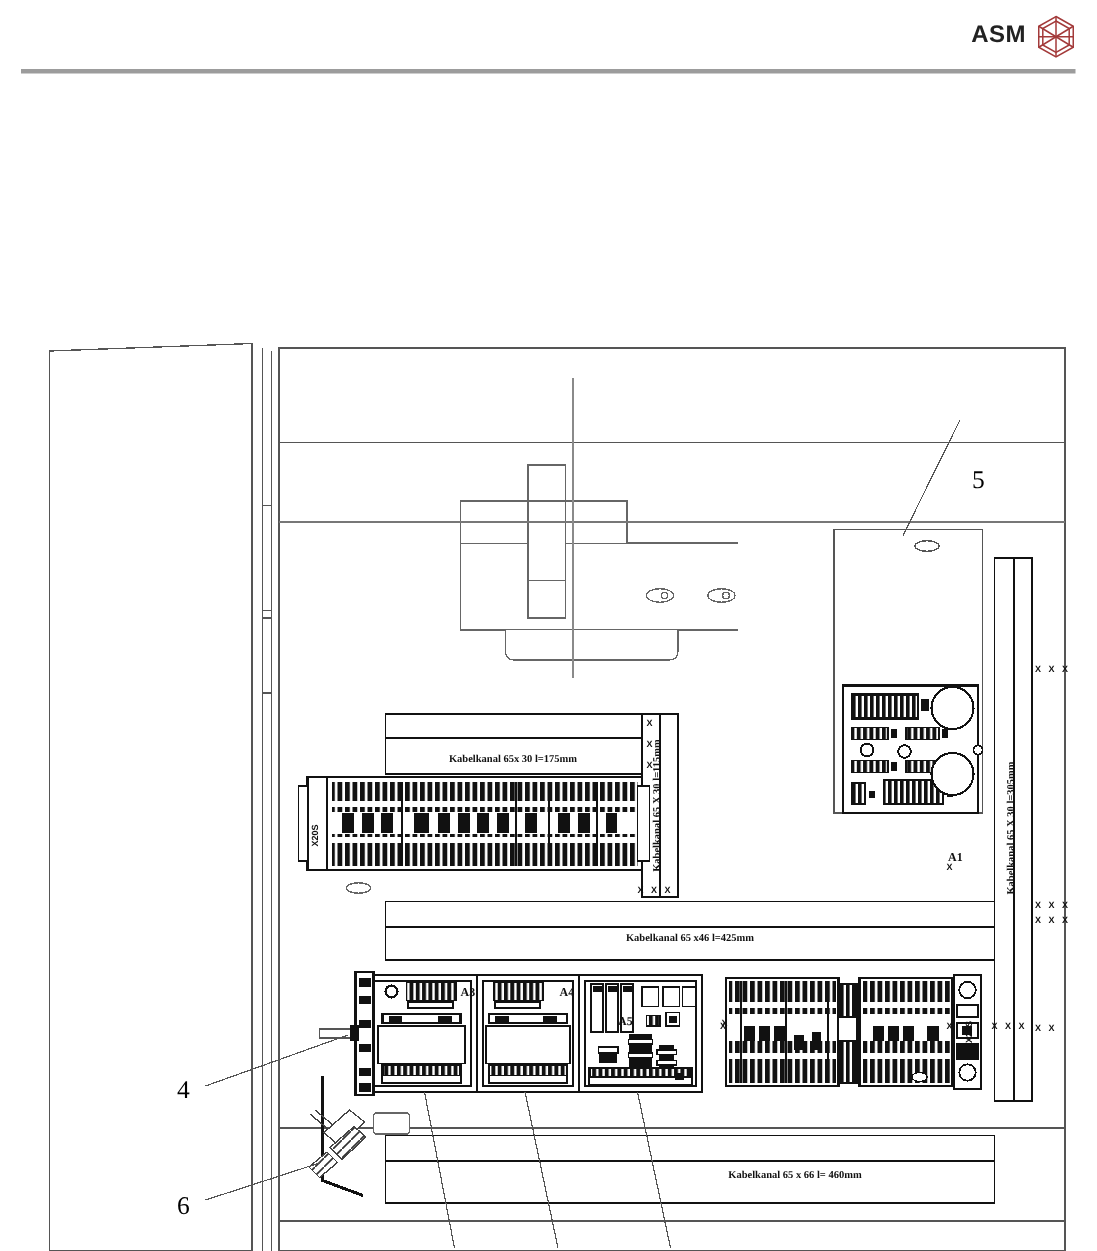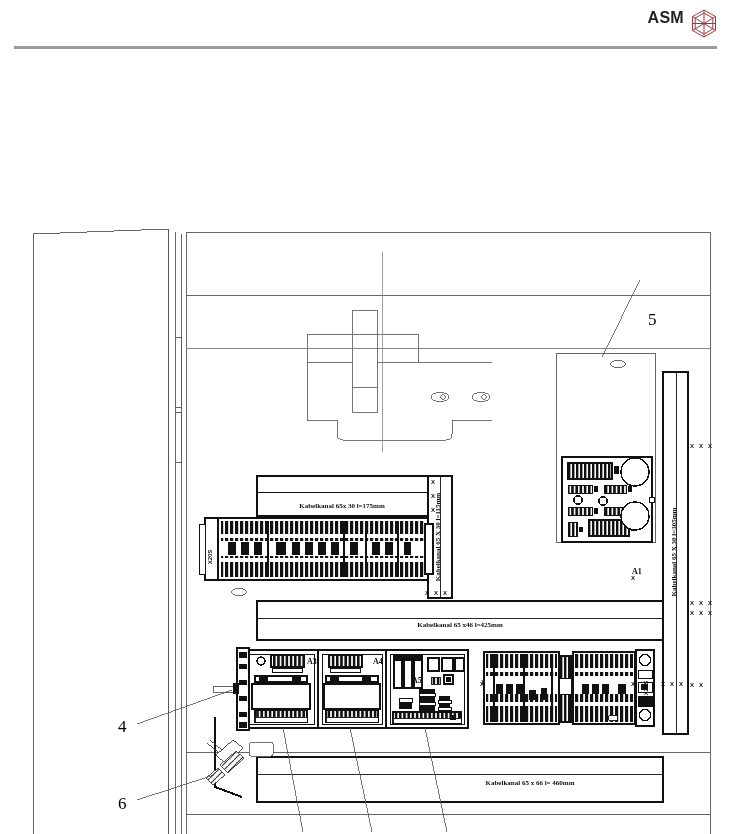--- a/index.html
+++ b/index.html
@@ -21,21 +21,21 @@
     font-family:"Liberation Sans", sans-serif;
     color:#111;
     white-space:nowrap;
   }
   #header-rule{
     position:absolute;left:14px;top:46px;width:703px;height:3px;
     background:#9c9c9c;
   }
   #brand{
     position:absolute;right:14px;top:9px;height:30px;
-    display:flex;align-items:flex-start;gap:7px;
+    display:flex;align-items:center;gap:7px;
   }
   #brand-text{
     font-size:16px;font-weight:bold;color:#222;
     font-family:"Liberation Sans", sans-serif;
     letter-spacing:0.3px;
   }
   #brand-mark{width:26px;height:29px;display:block;}
 
   
   #drawing{

